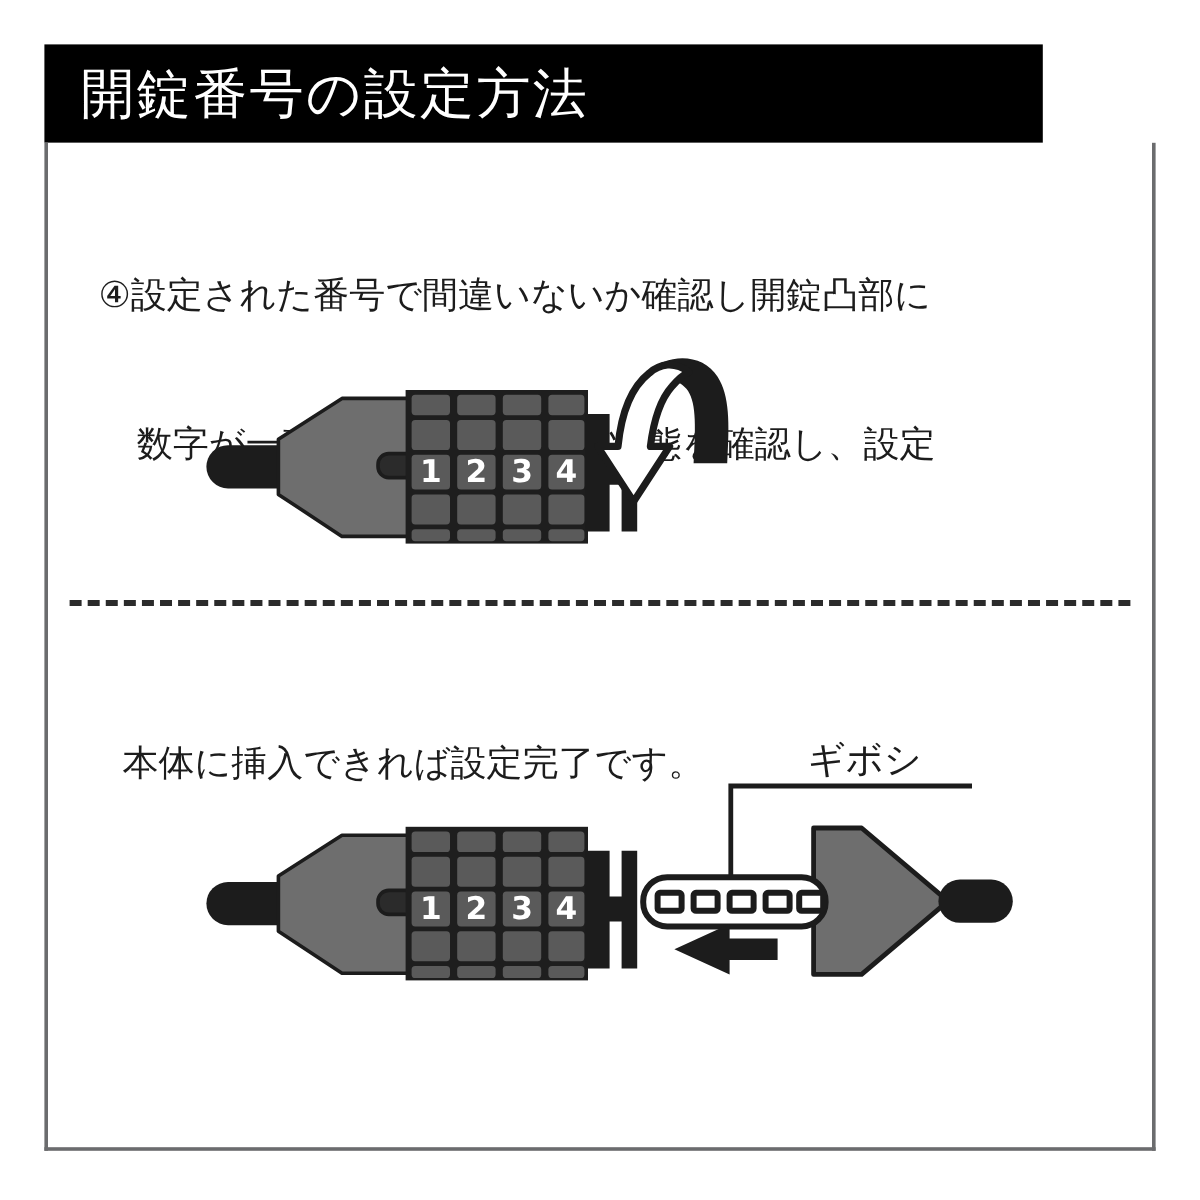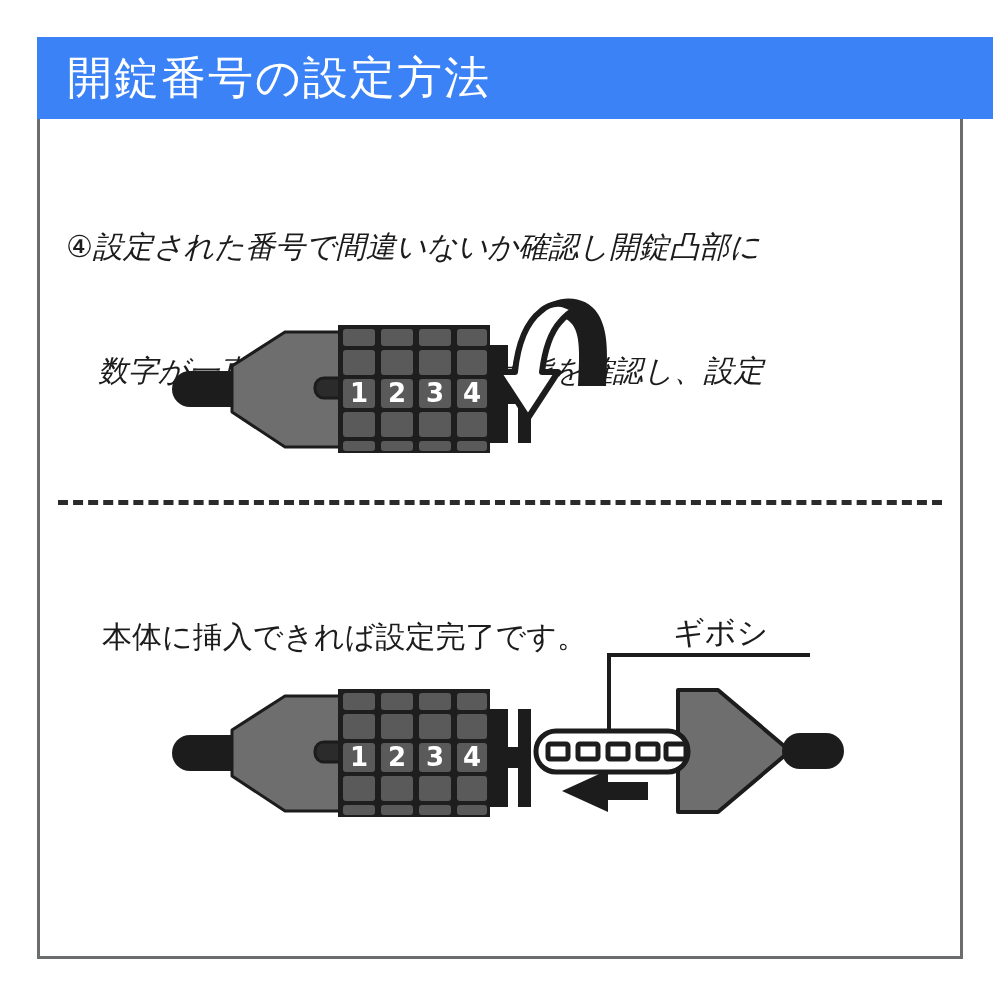--- a/index.html
+++ b/index.html
@@ -19,23 +19,23 @@
     width: 1000px;
     height: 1000px;
     background: #ffffff;
   }
 
   
   .banner {
     position: absolute;
     left: 37px;
     top: 37px;
-    width: 956px;
+    width: 832px;
     height: 82px;
-    background: #3b82f6;
+    background: #000000;
     box-sizing: border-box;
   }
   .banner-title {
     position: absolute;
     left: 30px;
     top: 50%;
     transform: translateY(-50%);
     color: #ffffff;
     font-size: 45px;
     letter-spacing: 2px;
@@ -58,21 +58,21 @@
 
   
   .instruction {
     position: absolute;
     color: #1c1c1c;
     font-size: 30px;
     line-height: 1.38;
     font-family: "DejaVu Sans", "Liberation Sans", sans-serif;
     white-space: pre;
   }
-  #instr-4 { left: 66px; top: 143px; font-style: italic; }
+  #instr-4 { left: 82px; top: 143px; }
   #instr-5 { left: 70px; top: 533px; }
   .instr-line { display: block; }
   .instr-indent { padding-left: 32px; }
 
   
   .divider {
     position: absolute;
     left: 58px;
     top: 500px;
     width: 884px;

